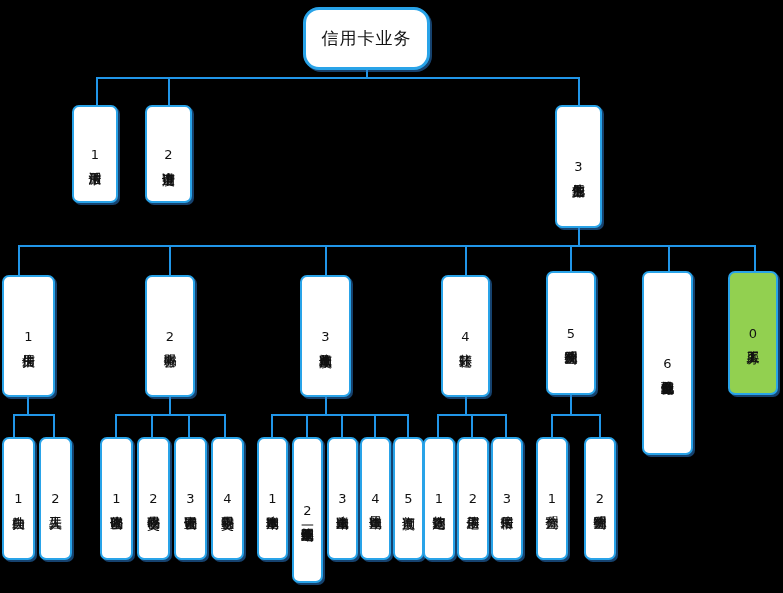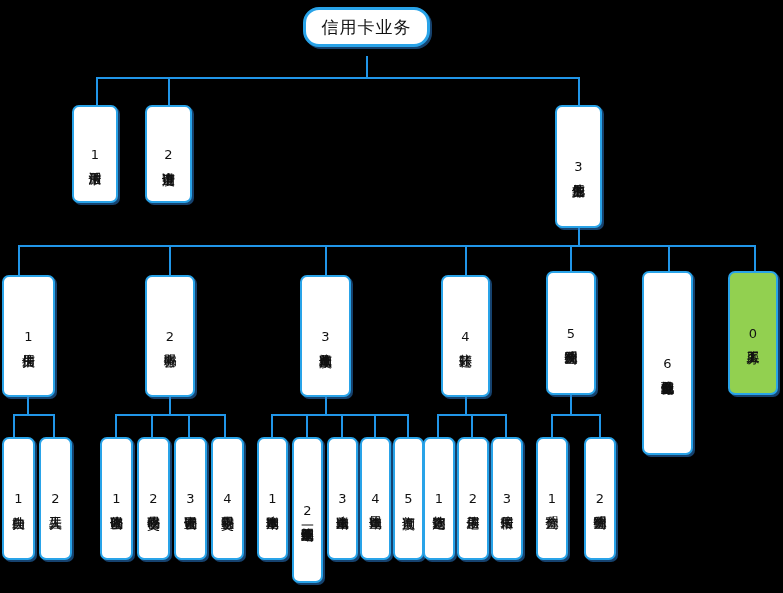--- a/index.html
+++ b/index.html
@@ -95,21 +95,21 @@
   <div class="ln h" style="left:437px;top:414px;width:70px;"></div>
   <div class="ln v" style="left:437px;top:414px;height:23px;"></div>
   <div class="ln v" style="left:471px;top:414px;height:23px;"></div>
   <div class="ln v" style="left:505px;top:414px;height:23px;"></div>
 
   <div class="ln v" style="left:570px;top:395px;height:20px;"></div>
   <div class="ln h" style="left:551px;top:414px;width:50px;"></div>
   <div class="ln v" style="left:551px;top:414px;height:23px;"></div>
   <div class="ln v" style="left:599px;top:414px;height:23px;"></div>
 
-  <div class="node root" style="left:303px;top:7px;width:127px;height:40px;">
+  <div class="node root" style="left:303px;top:7px;width:127px;height:63px;">
     <span class="txt">信用卡业务</span>
   </div>
 
   <div class="node" style="left:72px;top:105px;width:46px;height:98px;">
     <span class="txt">1信用卡激活</span>
   </div>
   <div class="node" style="left:145px;top:105px;width:47px;height:98px;">
     <span class="txt">2申请进度查询</span>
   </div>
   <div class="node" style="left:555px;top:105px;width:47px;height:123px;">

